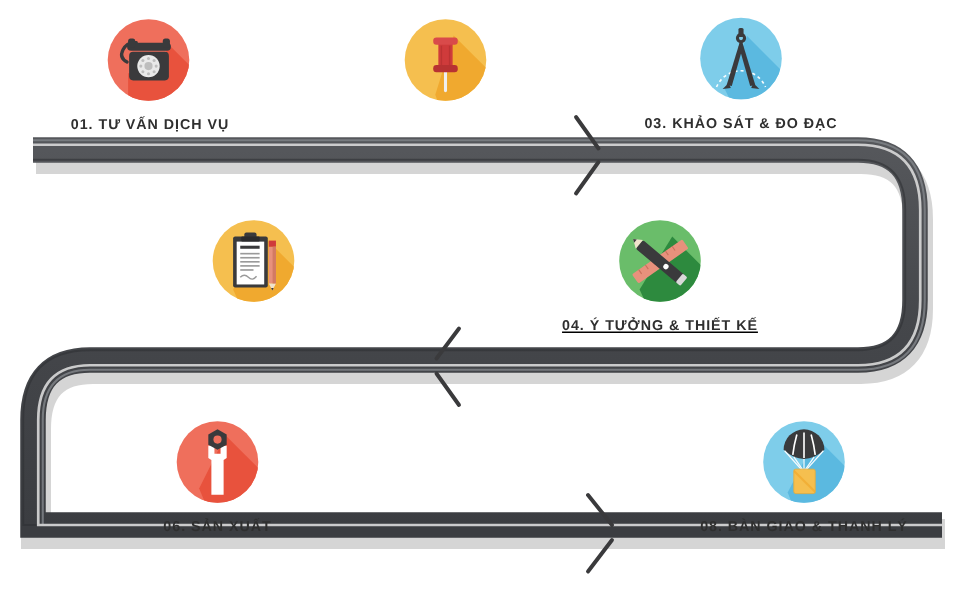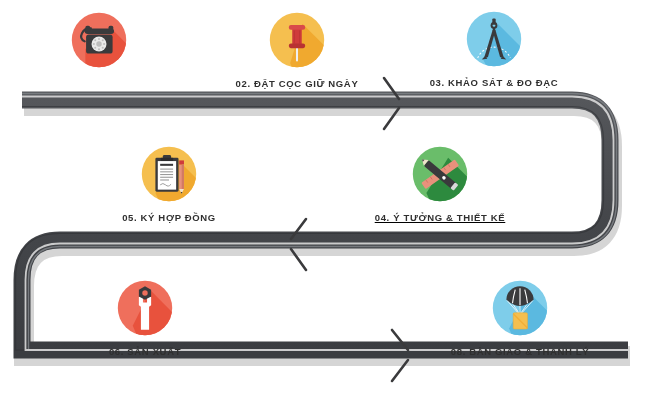--- a/index.html
+++ b/index.html
@@ -52,21 +52,21 @@
     text-transform: uppercase;
   }
   
   #step-1 { left: 24px;  top: 6px; }
   #step-2 { left: 222px; top: 6px; }
   #step-3 { left: 419px; top: 5px; }
   #step-4 { left: 365px; top: 140px; text-decoration: underline; }
   #step-5 { left: 94px;  top: 140px; }
   #step-6 { left: 70px;  top: 274px; }
   #step-7 { left: 245px; top: 274px; }
-  #step-8 { left: 445px; top: 274px; }
+  #step-8 { left: 461px; top: 274px; }
 
   #step-1 .step-label { margin-left: 2px; }
 </style>
 </head>
 <body>
 
 <div id="stage">
 
   <svg id="road-layer" viewBox="0 0 648 400">
     <defs>
@@ -134,20 +134,21 @@
             <circle cx="55.5" cy="50.5" r="1.5"></circle>
           <circle cx="57.5" cy="56" r="1.5"></circle>
             <circle cx="55.5" cy="61.5" r="1.5"></circle>
           <circle cx="50" cy="63.5" r="1.5"></circle>
             <circle cx="44.5" cy="61.5" r="1.5"></circle>
           <circle cx="42.5" cy="56" r="1.5"></circle>
             <circle cx="44.5" cy="50.5" r="1.5"></circle>
         </g>
       </svg>
     </div>
+    <div class="step-label">01. TƯ VẤN DỊCH VỤ</div>
   </div>
 
   <div class="step" id="step-2">
     <div class="icon-wrap">
       <svg viewBox="0 0 100 100">
         <circle cx="50" cy="50" r="40" fill="#f5bf4f"></circle>
         <clipPath id="c2">
             <circle cx="50" cy="50" r="40"></circle>
           </clipPath>
         <g clip-path="url(#c2)">
@@ -161,21 +162,20 @@
         <rect x="38" y="28" width="24" height="7" rx="3" fill="#d94a4a"></rect>
 
         <rect x="38" y="55" width="24" height="7" rx="3" fill="#b83232"></rect>
 
         <g stroke="#b83232" stroke-width="1.4" opacity="0.8">
           <path d="M 46 36 L 46 55"></path>
           <path d="M 54 36 L 54 55"></path>
         </g>
       </svg>
     </div>
-    <div class="step-label">02. ĐẶT CỌC GIỮ NGÀY</div>
   </div>
 
   <div class="step" id="step-3">
     <div class="icon-wrap">
       <svg viewBox="0 0 100 100">
         <circle cx="50" cy="50" r="40" fill="#7ecdea"></circle>
         <clipPath id="c3">
             <circle cx="50" cy="50" r="40"></circle>
           </clipPath>
         <g clip-path="url(#c3)">
@@ -266,21 +266,20 @@
 
         <path d="M 37 66 q 4 -4 8 0 q 4 4 8 -1" fill="none" stroke="#9a9a9a" stroke-width="1.4"></path>
 
         <rect x="65" y="36" width="7" height="36" fill="#e8917c"></rect>
         <rect x="65" y="30" width="7" height="6" fill="#cf3b3b"></rect>
         <path d="M 65 72 L 68.5 79 L 72 72 Z" fill="#f0e2cb"></path>
         <path d="M 67.2 76.5 L 68.5 79 L 69.8 76.5 Z" fill="#3a3a3c"></path>
         <rect x="68.7" y="36" width="3.3" height="36" fill="#d37a63"></rect>
       </svg>
     </div>
-    <div class="step-label">05. KÝ HỢP ĐỒNG</div>
   </div>
 
   <div class="step" id="step-6">
     <div class="icon-wrap">
       <svg viewBox="0 0 100 100">
         <circle cx="50" cy="50" r="40" fill="#ef6f5c"></circle>
         <clipPath id="c6">
             <circle cx="50" cy="50" r="40"></circle>
           </clipPath>
         <g clip-path="url(#c6)">

